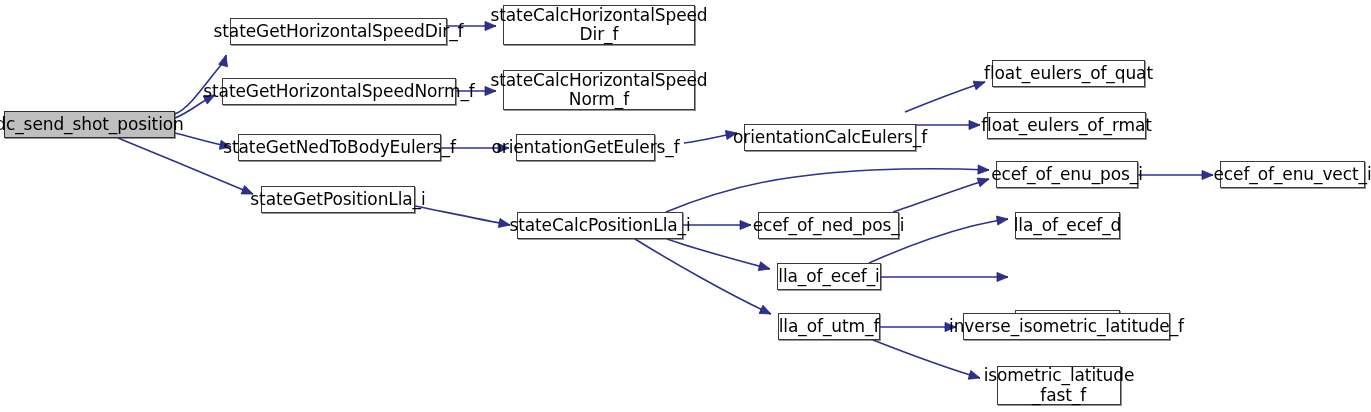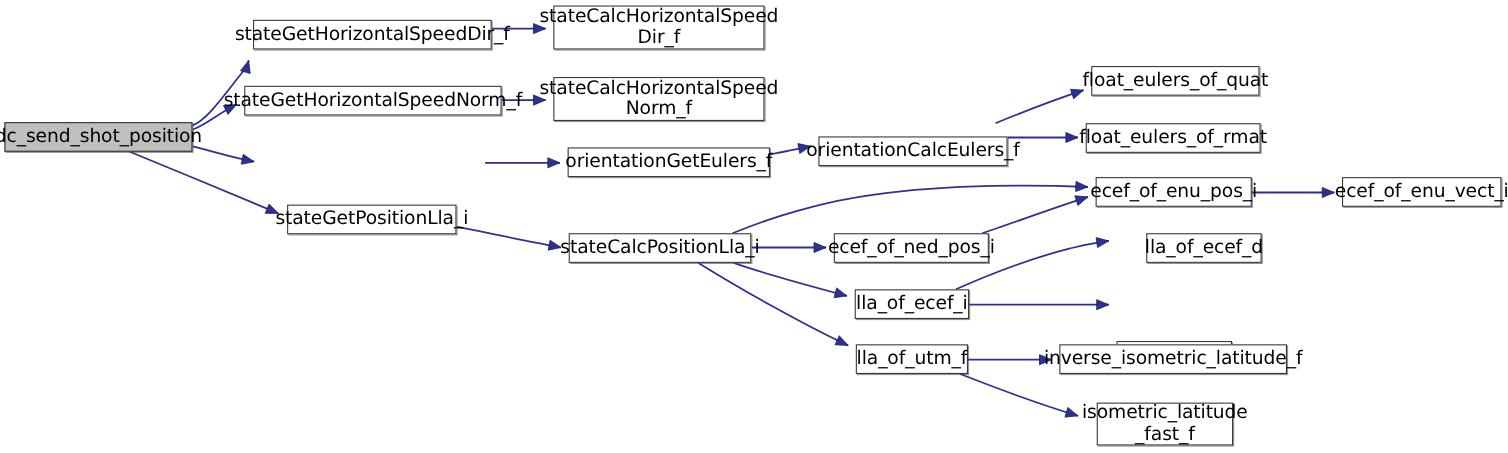--- a/index.html
+++ b/index.html
@@ -101,29 +101,30 @@
       <path d="M873,340 C901,351 943,367 980,378" class="edge-path"></path>
       <polygon points="980,378 968.139705441447,379.22205277478383 970.8004815029963,370.41522186064185" class="edge-head"></polygon>
     </svg>
 <div class="node-box root" style="left: 4px; top: 111px; width: 171px; height: 27px;">dc_send_shot_position</div>
     <div class="node-box" style="left: 230px; top: 18px; width: 217px; height: 27px;">stateGetHorizontalSpeedDir_f</div>
     <div class="node-box" style="left: 503px; top: 5px; width: 192px; height: 40px;">stateCalcHorizontalSpeed
 Dir_f</div>
     <div class="node-box" style="left: 222px; top: 78px; width: 234px; height: 27px;">stateGetHorizontalSpeedNorm_f</div>
     <div class="node-box" style="left: 503px; top: 70px; width: 192px; height: 40px;">stateCalcHorizontalSpeed
 Norm_f</div>
-    <div class="node-box" style="left: 516px; top: 134px; width: 184px; height: 27px;">orientationGetEulers_f</div>
+    <div class="node-box" style="left: 238px; top: 134px; width: 203px; height: 27px;">stateGetNedToBodyEulers_f</div>
+    <div class="node-box" style="left: 516px; top: 134px; width: 139px; height: 27px;">orientationGetEulers_f</div>
     <div class="node-box" style="left: 744px; top: 112px; width: 172px; height: 27px; margin-top: 12px;">orientationCalcEulers_f</div>
     <div class="node-box" style="left: 987px; top: 112px; width: 159px; height: 27px;">float_eulers_of_rmat</div>
     <div class="node-box" style="left: 992px; top: 60px; width: 153px; height: 27px;">float_eulers_of_quat</div>
     <div class="node-box" style="left: 261px; top: 186px; width: 154px; height: 27px;">stateGetPositionLla_i</div>
     <div class="node-box" style="left: 517px; top: 212px; width: 166px; height: 27px;">stateCalcPositionLla_i</div>
     <div class="node-box" style="left: 758px; top: 212px; width: 141px; height: 27px;">ecef_of_ned_pos_i</div>
     <div class="node-box" style="left: 996px; top: 161px; width: 142px; height: 27px;">ecef_of_enu_pos_i</div>
     <div class="node-box" style="left: 1220px; top: 161px; width: 145px; height: 27px;">ecef_of_enu_vect_i</div>
-    <div class="node-box" style="left: 1015px; top: 212px; width: 105px; height: 27px; margin-left: 27px;">lla_of_ecef_d</div>
+    <div class="node-box" style="left: 1015px; top: 212px; width: 105px; height: 27px;">lla_of_ecef_d</div>
     <div class="node-box" style="left: 777px; top: 263px; width: 104px; height: 27px;">lla_of_ecef_i</div>
     <div class="node-box" style="left: 1015px; top: 263px; width: 105px; height: 27px; margin-top: 47px;">lla_of_ecef_f</div>
     <div class="node-box" style="left: 778px; top: 313px; width: 102px; height: 27px;">lla_of_utm_f</div>
     <div class="node-box" style="left: 963px; top: 313px; width: 207px; height: 27px;">inverse_isometric_latitude_f</div>
     <div class="node-box" style="left: 997px; top: 366px; width: 124px; height: 39px;">isometric_latitude
 _fast_f</div>
   </div>
 
 </body></html>

